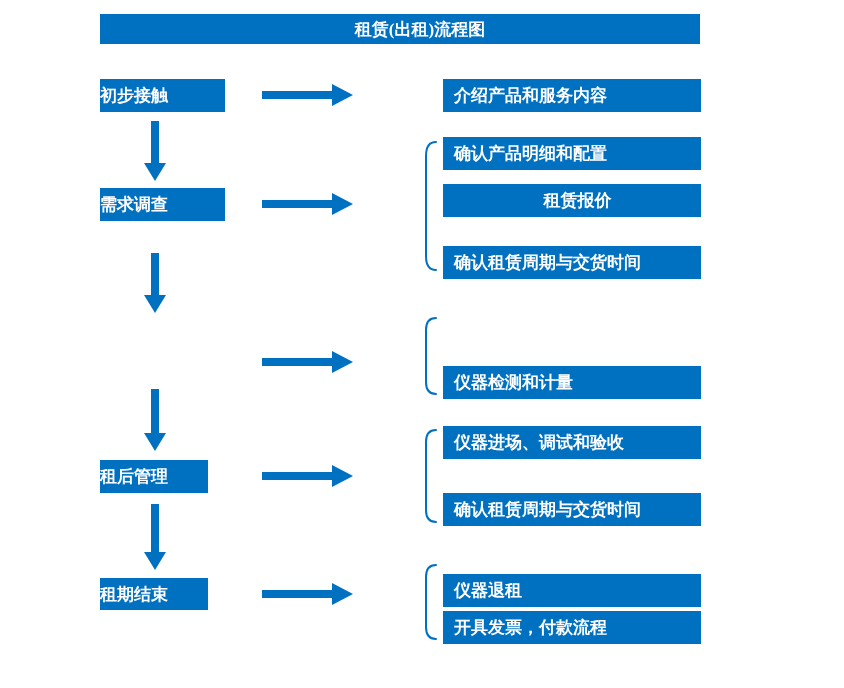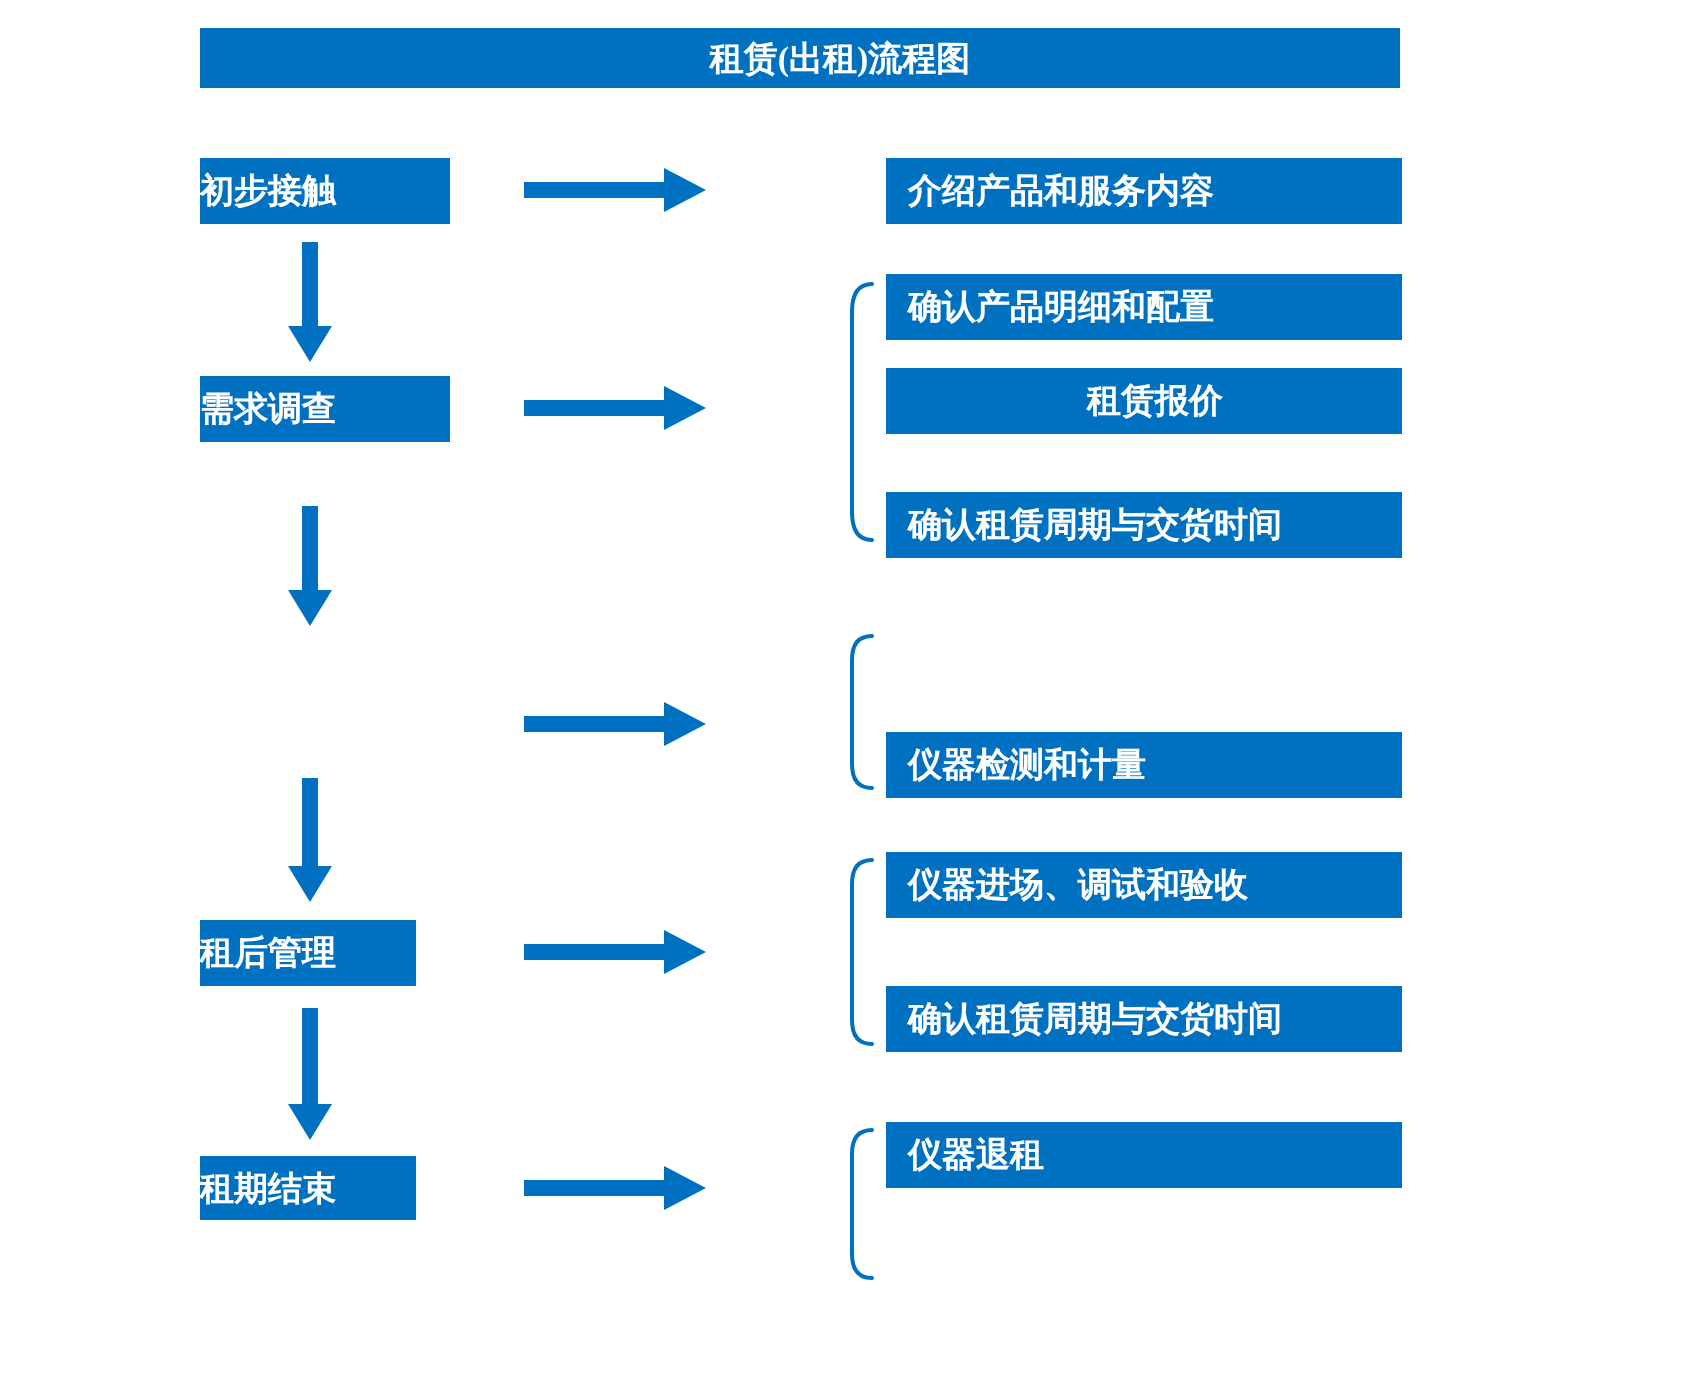--- a/index.html
+++ b/index.html
@@ -91,22 +91,25 @@
   </div>
   <div class="box item" style="top:366px;">
     <span>仪器检测和计量</span>
   </div>
   <div class="box item" style="top:426px;">
     <span>仪器进场、调试和验收</span>
   </div>
   <div class="box item" style="top:493px;">
     <span>确认租赁周期与交货时间</span>
   </div>
-  <div class="box item" style="top:561px;">
+  <div class="box item" style="top:574px;">
     <span>仪器退租</span>
+  </div>
+  <div class="box item" style="top:611px;">
+    <span>开具发票，付款流程</span>
   </div>
 
   <div class="harrow" style="top:84px;">
     <div class="shaft"></div>
       <div class="head"></div>
   </div>
   <div class="harrow" style="top:193px;">
     <div class="shaft"></div>
       <div class="head"></div>
   </div>

